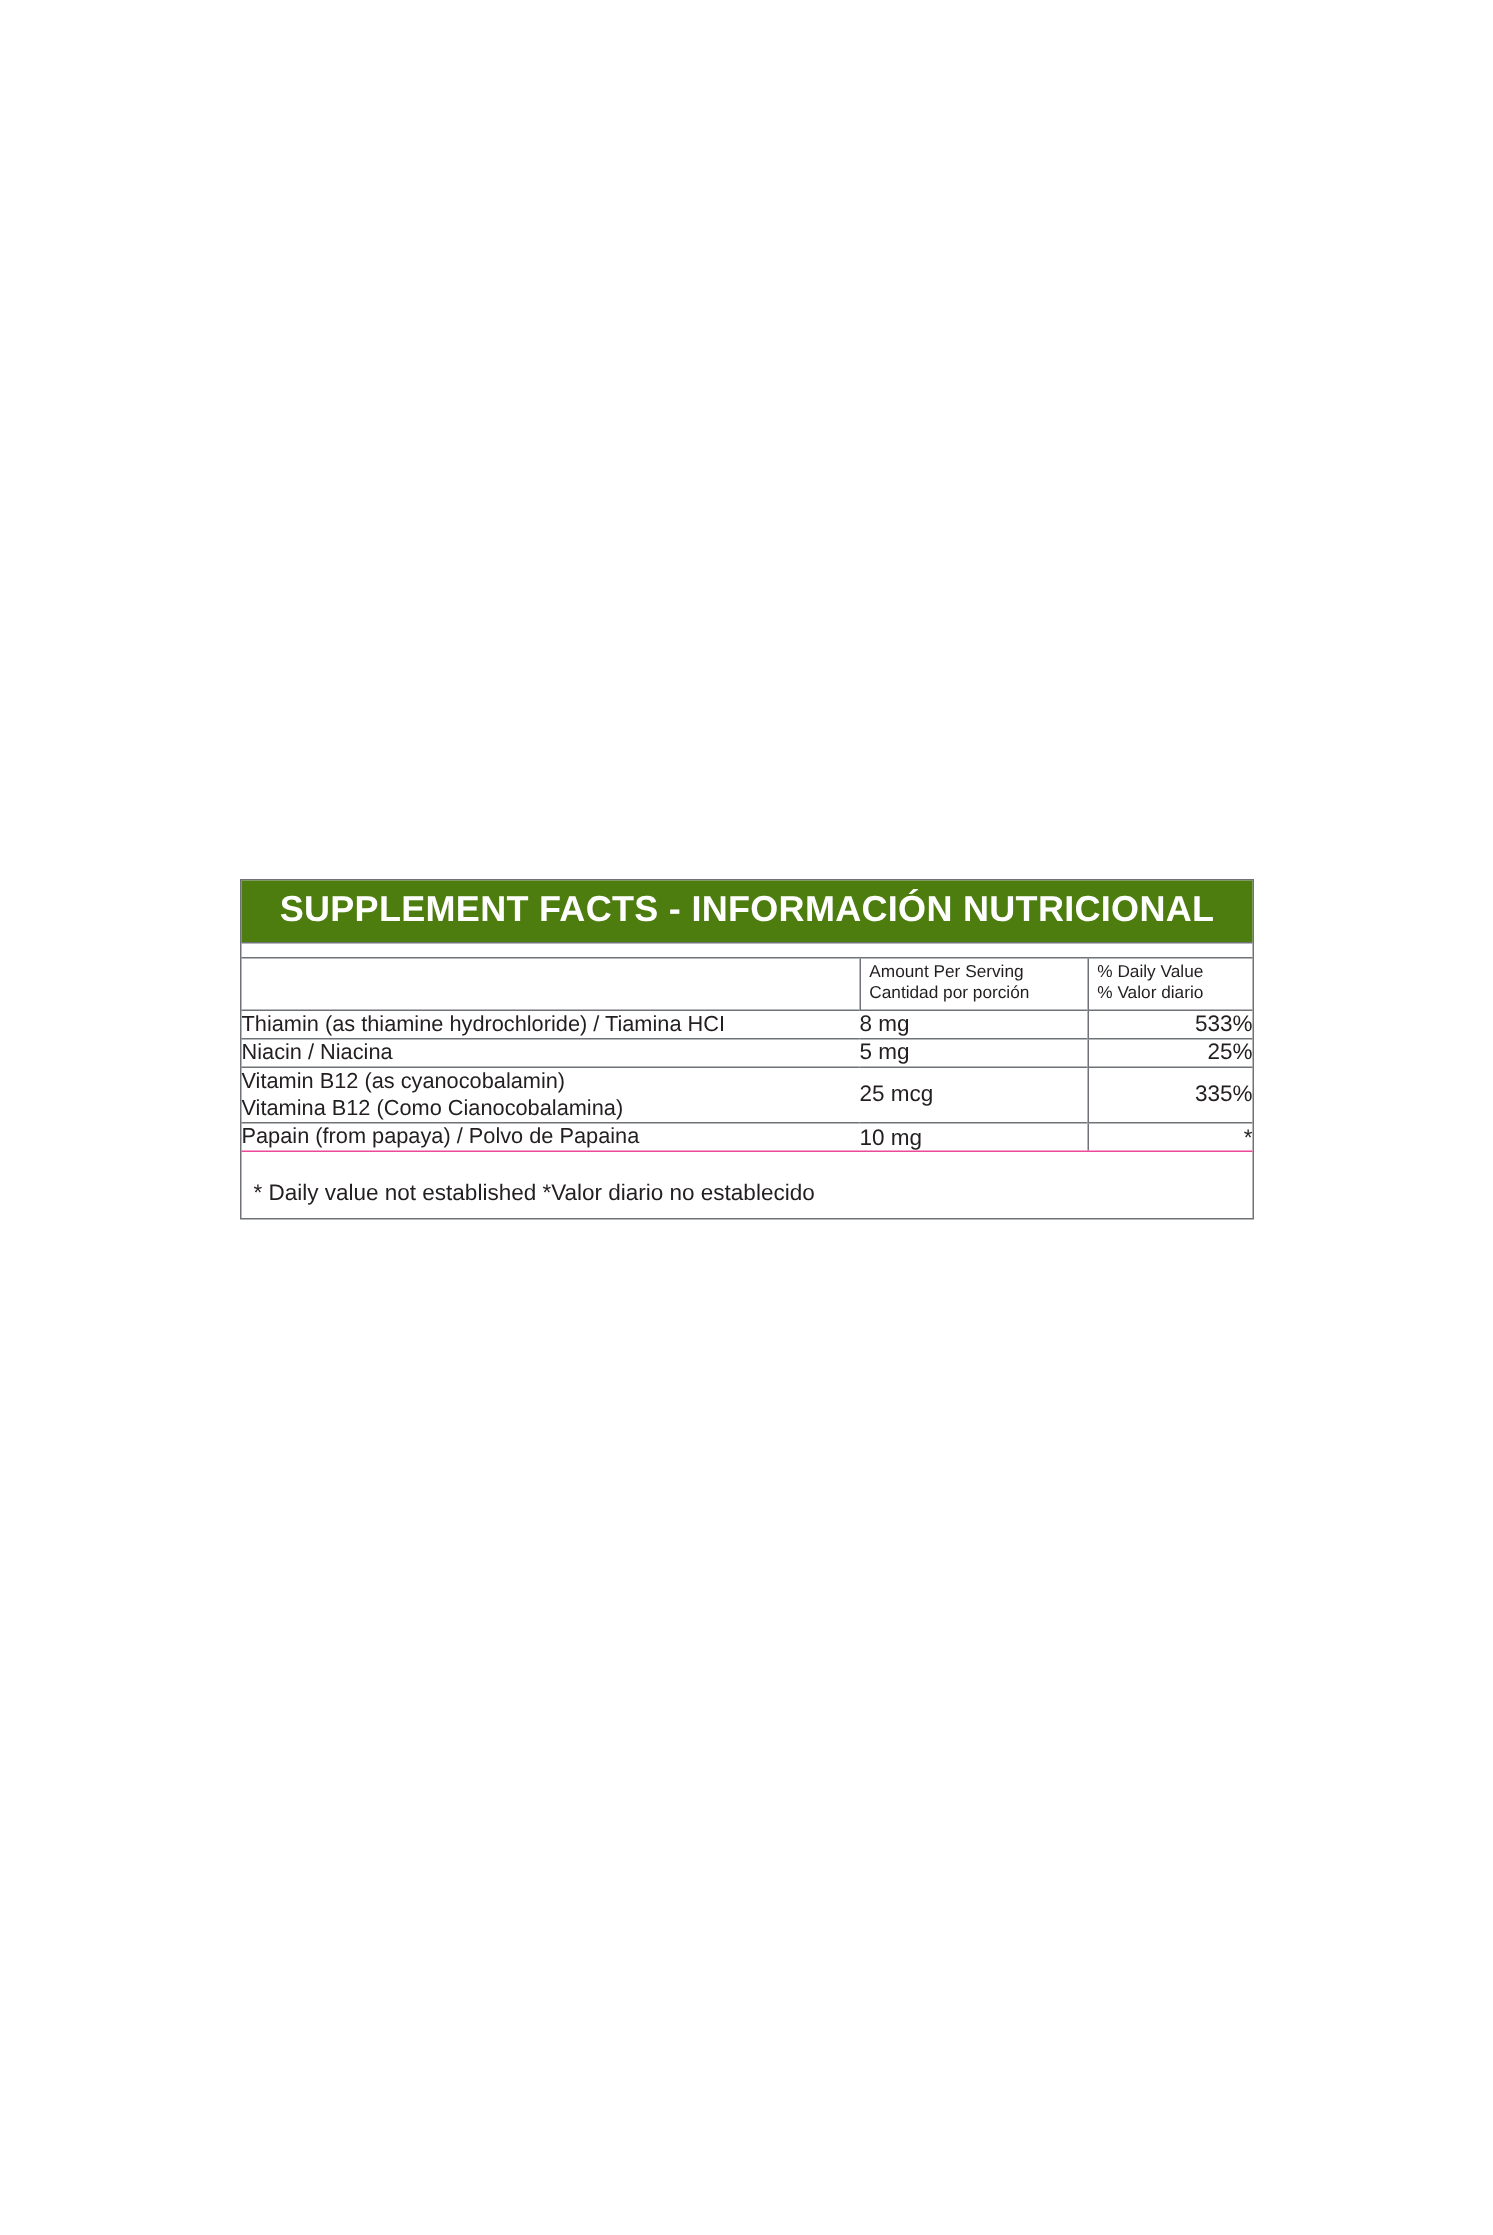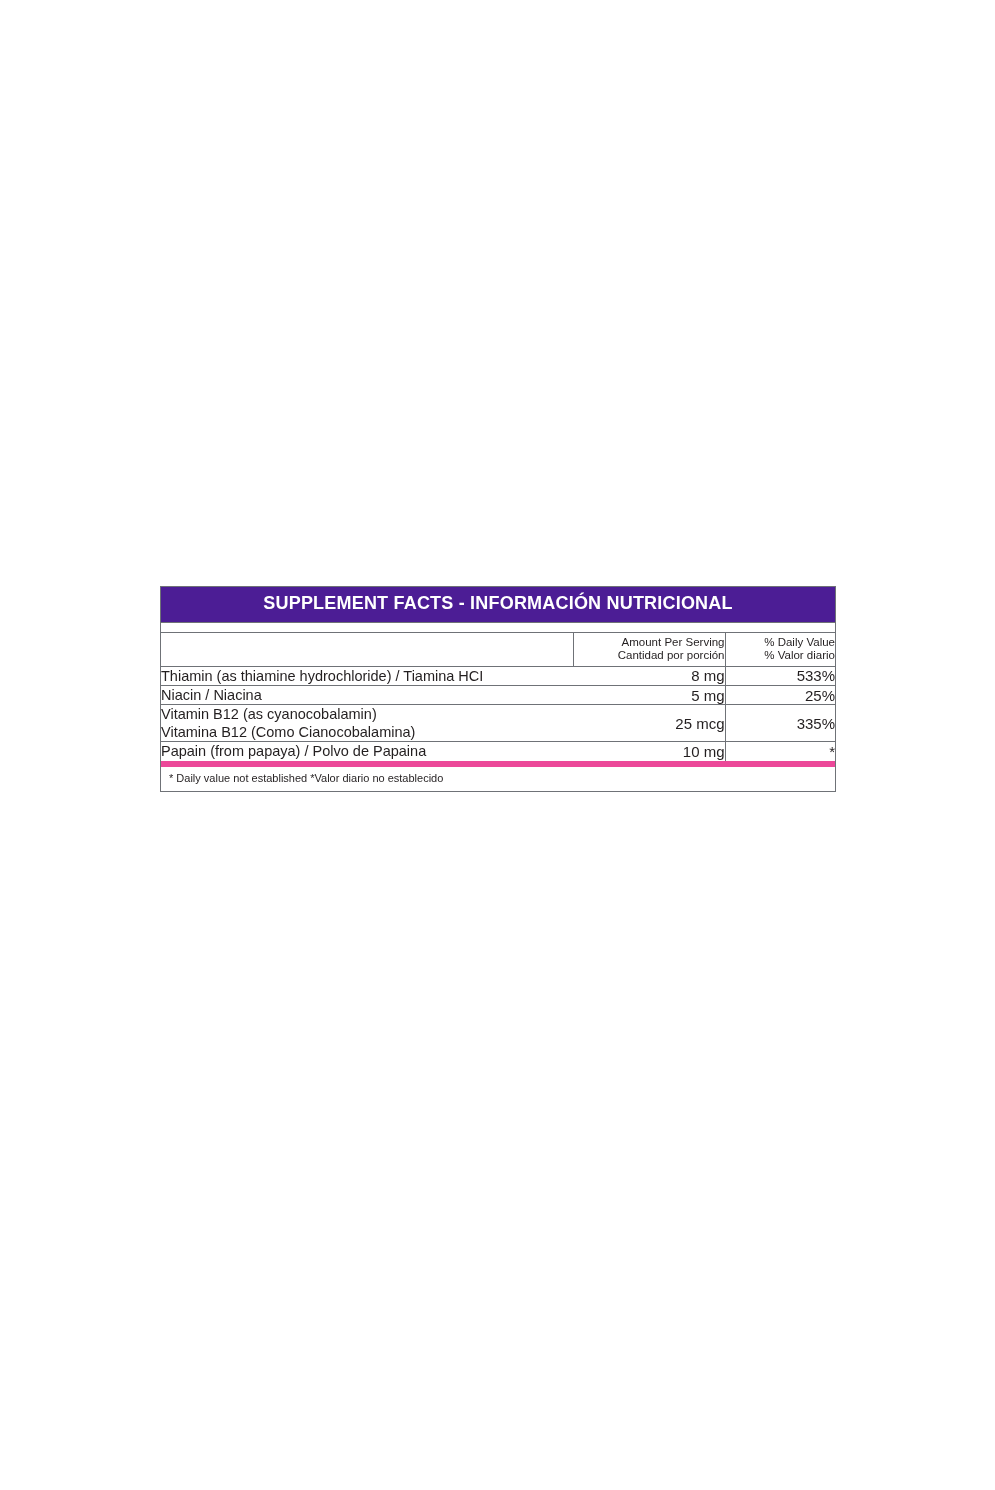--- a/index.html
+++ b/index.html
@@ -20,24 +20,24 @@
     position: absolute;
     left: 160px;
     top: 586px;
     width: 676px;
     box-sizing: border-box;
     border: 1px solid #6f7277;
     background: #ffffff;
   }
 
   .panel-header {
-    background: #4c1d95;
+    background: #4d7c0f;
     color: #ffffff;
     text-align: center;
-    font-size: 18px;
+    font-size: 24px;
     font-weight: bold;
     letter-spacing: 0.2px;
     padding: 7px 4px 8px 4px;
     line-height: 1.1;
   }
 
   .serving-block {
     border-top: 1px solid #6f7277;
     padding: 4px 8px 5px 8px;
     font-size: 14.5px;
@@ -65,51 +65,50 @@
 
   .cell-name {
     padding: 5px 8px 6px 8px;
     font-size: 14.5px;
     line-height: 1.25;
     margin-left: 28px;
   }
   .cell-amount {
     padding: 5px 6px 6px 6px;
     font-size: 15px;
-    text-align: right;
     white-space: nowrap;
   }
   .cell-dv {
     padding: 5px 10px 6px 6px;
     font-size: 15px;
     text-align: right;
     white-space: nowrap;
     margin-left: 24px;
   }
 
   
   .vrule-left  { border-left: 1px solid #6f7277; }
 
   .head-row .cell-amount,
   .head-row .cell-dv {
     font-size: 11.5px;
-    text-align: right;
+    text-align: left;
     line-height: 1.18;
     padding-top: 3px;
     padding-bottom: 3px;
     color: #231f20;
   }
   .head-row .cell-amount { padding-left: 6px; }
   .head-row .cell-dv { padding-left: 6px; }
   .head-row .cell-name { padding: 0; }
 
   .footnote {
-    border-top: 6px solid #ec4899;
-    padding: 5px 8px 6px 8px;
-    font-size: 11px;
+    border-top: 1px solid #ec4899;
+    padding: 19px 8px 6px 8px;
+    font-size: 15px;
     line-height: 1.25;
   }
 </style>
 </head>
 <body>
 
 <div class="panel">
 
   <div class="panel-header">SUPPLEMENT FACTS - INFORMACIÓN NUTRICIONAL</div>
 

